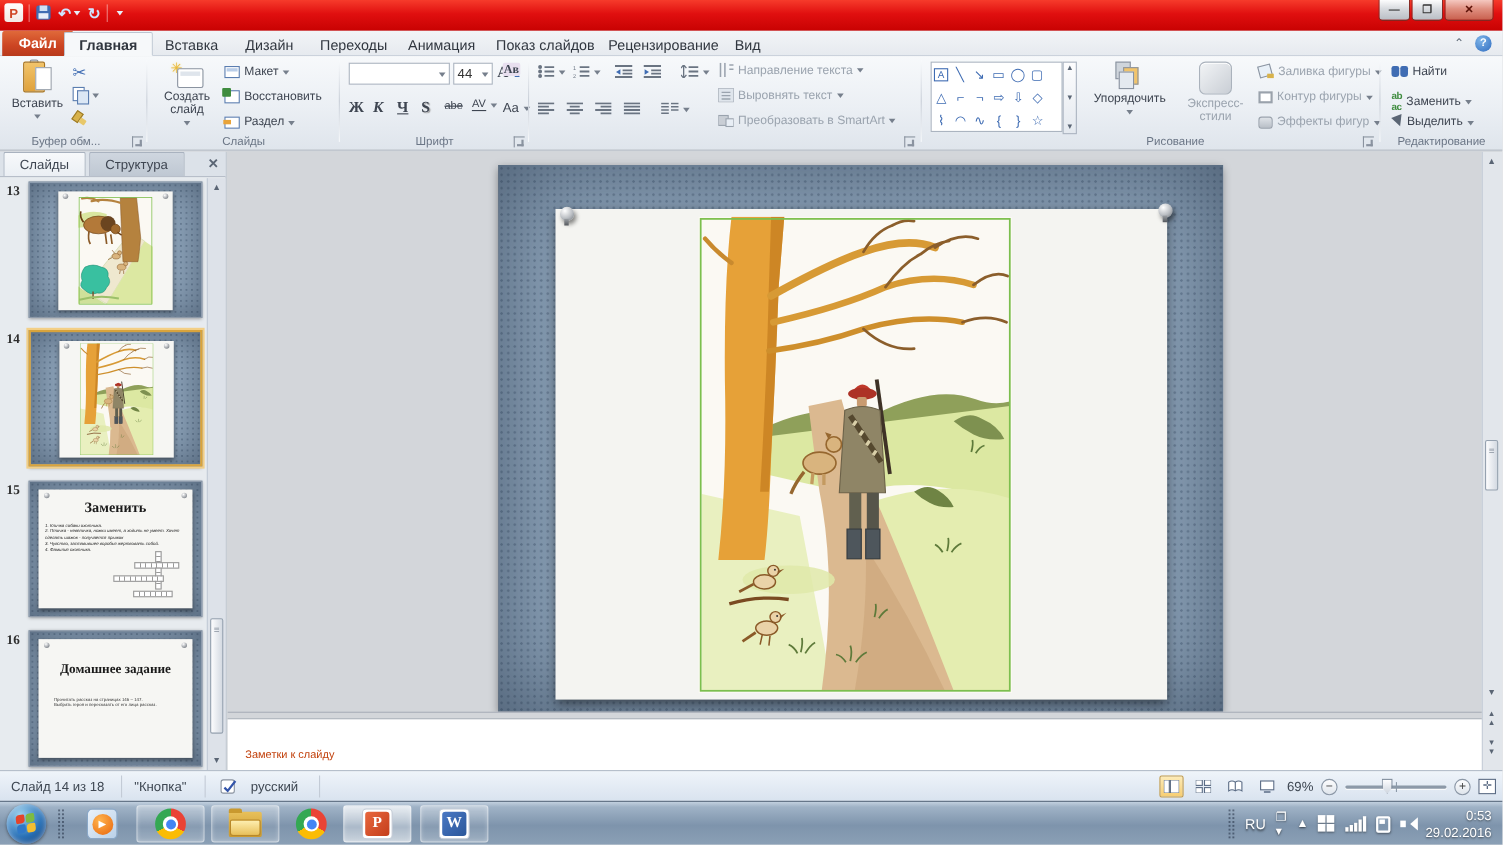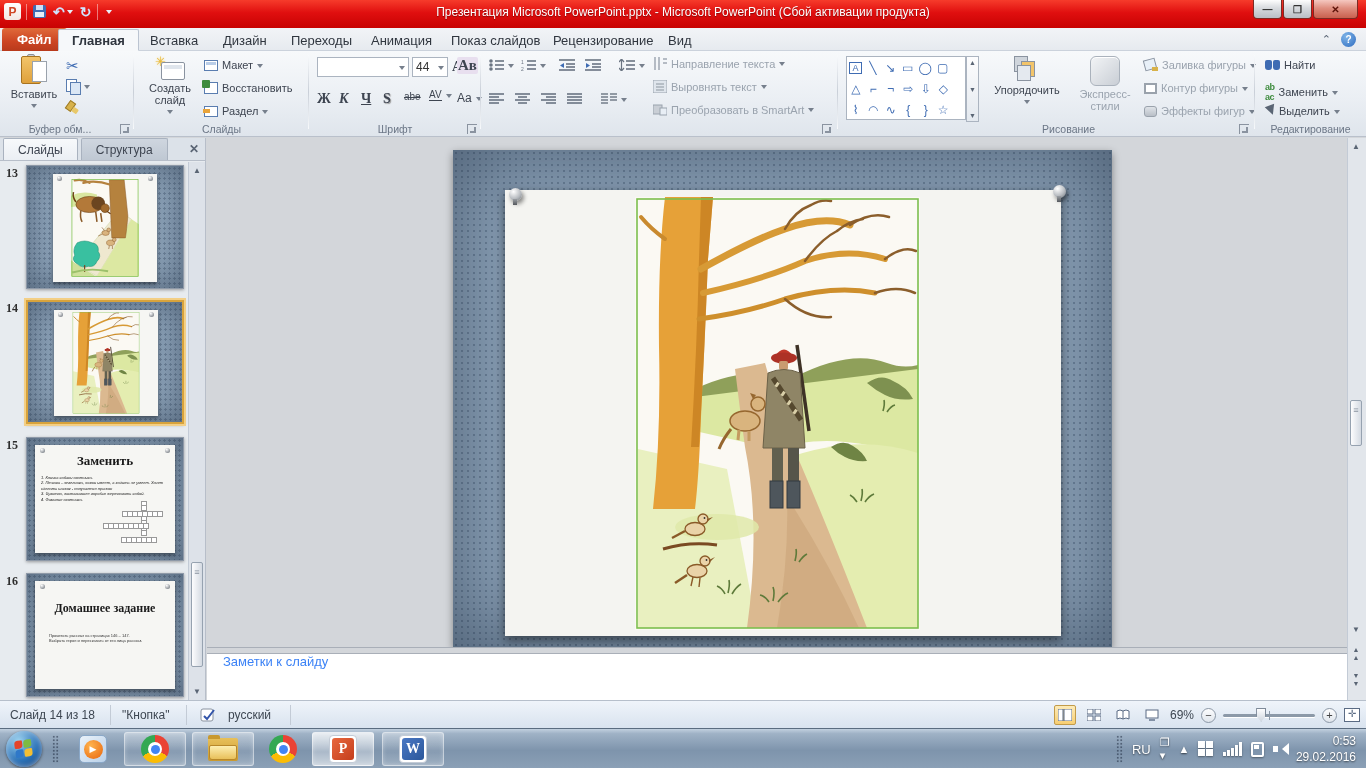--- a/index.html
+++ b/index.html
@@ -130,21 +130,21 @@
     box-shadow:inset 0 0 90px rgba(25,40,60,.6), 0 3px 8px rgba(0,0,0,.4); }
   #paper { position:absolute; left:52px; top:40px; width:556px; height:446px; background:#F4F4F1; box-shadow:0 4px 10px rgba(0,0,0,.5); }
   .pin { position:absolute; width:13px; height:13px; border-radius:50%; background:radial-gradient(circle at 35% 28%,#ffffff,#b9bdc2 55%,#6d7277); box-shadow:2px 3px 4px rgba(0,0,0,.45); }
   .pin:after { content:""; position:absolute; left:4px; top:11px; width:4px; height:6px; background:linear-gradient(#9a9ea3,#55595e); }
   #artwork { position:absolute; left:130px; top:7px; width:285px; height:433px; }
   #main-vscroll { position:absolute; left:1347px; top:138px; width:19px; height:562px; background:#E2E6EB; border-left:1px solid #C3CBD6; }
 
   
   #notes-split { position:absolute; left:207px; top:647px; width:1140px; height:7px; background:#D3D6DA; border-top:1px solid #A9AFB8; border-bottom:1px solid #A9AFB8; }
   #notes { position:absolute; left:207px; top:654px; width:1140px; height:46px; background:#fff; }
-  #notes-text { position:absolute; left:16px; top:0; font-size:13px; color:#3b82f6; }
+  #notes-text { position:absolute; left:16px; top:27px; font-size:10px; color:#c2410c; }
 
   
   #statusbar { position:absolute; left:0; top:700px; width:1366px; height:28px;
     background:linear-gradient(#EFF4FA,#D9E3EF); border-top:1px solid #B6BFCB; font-size:12px; color:#3E4752; }
   .sb-item { position:absolute; top:0; height:28px; display:flex; align-items:center; padding:0 10px; }
   .sb-sep { position:absolute; top:4px; width:1px; height:20px; background:#C3CBD6; }
   .sb-right { position:absolute; right:6px; top:0; height:28px; display:flex; align-items:center; gap:7px; }
   .viewbtn { width:22px; height:20px; display:flex; align-items:center; justify-content:center; border-radius:2px; }
   .viewbtn.sel { background:linear-gradient(#FDEBB8,#F7CE72); border:1px solid #C29B4A; }
   .zoombtn { width:15px; height:15px; border-radius:50%; border:1px solid #8B97A6; background:linear-gradient(#fdfdfe,#dfe5ec); color:#444; font-size:11px; line-height:13px; text-align:center; }
@@ -302,21 +302,20 @@
           <span class="caret"></span>
         </span>
       <span class="qat-btn">
           <span class="arrow-glyph">↻</span>
         </span>
       <span class="qat-sep"></span>
       <span class="qat-btn">
           <span class="caret"></span>
         </span>
     </div>
-    <div id="title-text">Презентация Microsoft PowerPoint.pptx  -  Microsoft PowerPoint (Сбой активации продукта)</div>
     <div id="win-controls">
       <div class="winbtn">—</div>
       <div class="winbtn">❐</div>
       <div class="winbtn close">✕</div>
     </div>
   </div>
 
   <div id="tabrow">
     <div class="rtab file" style="left:2px">Файл</div>
     <div class="rtab active" style="left:58px">Главная</div>
@@ -417,21 +416,21 @@
         </div>
       <div class="smbtn" style="left:120px;top:38px">
           <span style="font-size:10px;border-bottom:1px solid #3E4551">AV</span>
           <span class="dcaret"></span>
         </div>
       <div class="smbtn" style="left:148px;top:40px">
           <span style="font-size:12px">Aa</span>
           <span class="dcaret"></span>
         </div>
       <div class="smbtn" style="left:148px;top:6px">
-          <span class="fontletter" style="font-size:15px;background:#e8dfef;padding:0 1px;border-radius:2px">Ав</span>
+          <span class="fontletter" style="font-size:11px;background:#e8dfef;padding:0 1px;border-radius:2px">Ав</span>
         </div>
       <div class="grp-label">Шрифт</div>
       <div class="dlg" style="right:4px"></div>
       <div class="vsep" style="left:171px"></div>
     </div>
 
     <div class="rgroup" style="left:481px;width:357px">
       <div class="smbtn" style="left:8px;top:8px">
         <svg class="ic" width="15" height="12">
             <g stroke="#6a7482" stroke-width="1.6">

